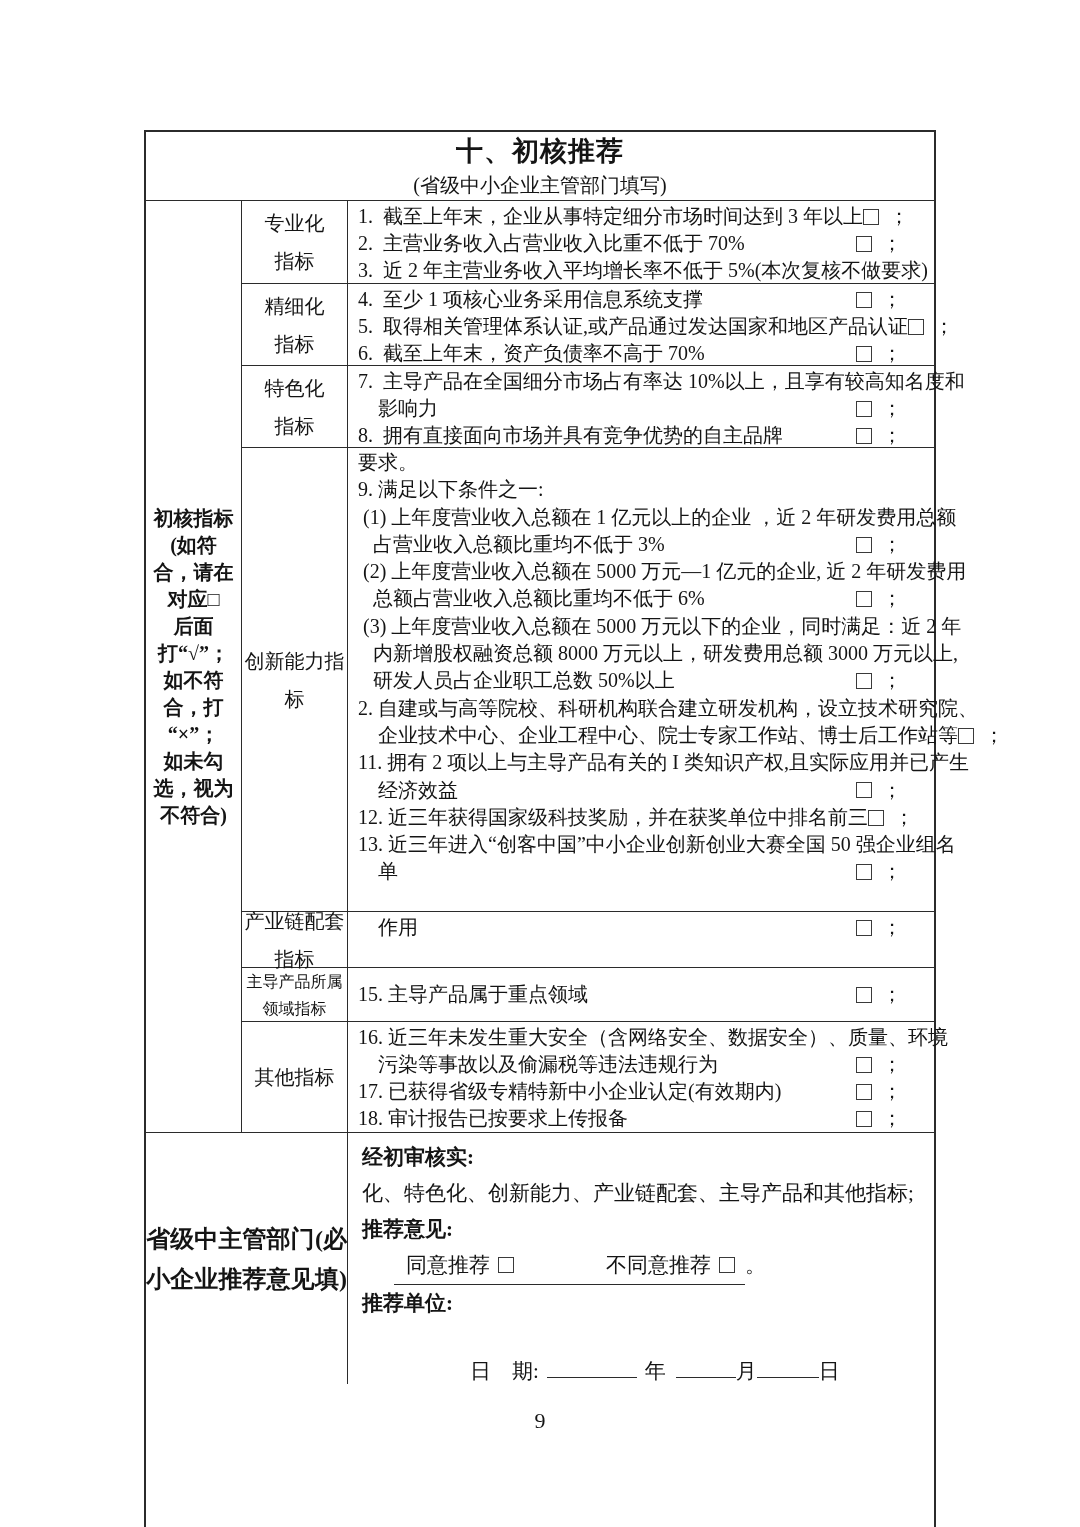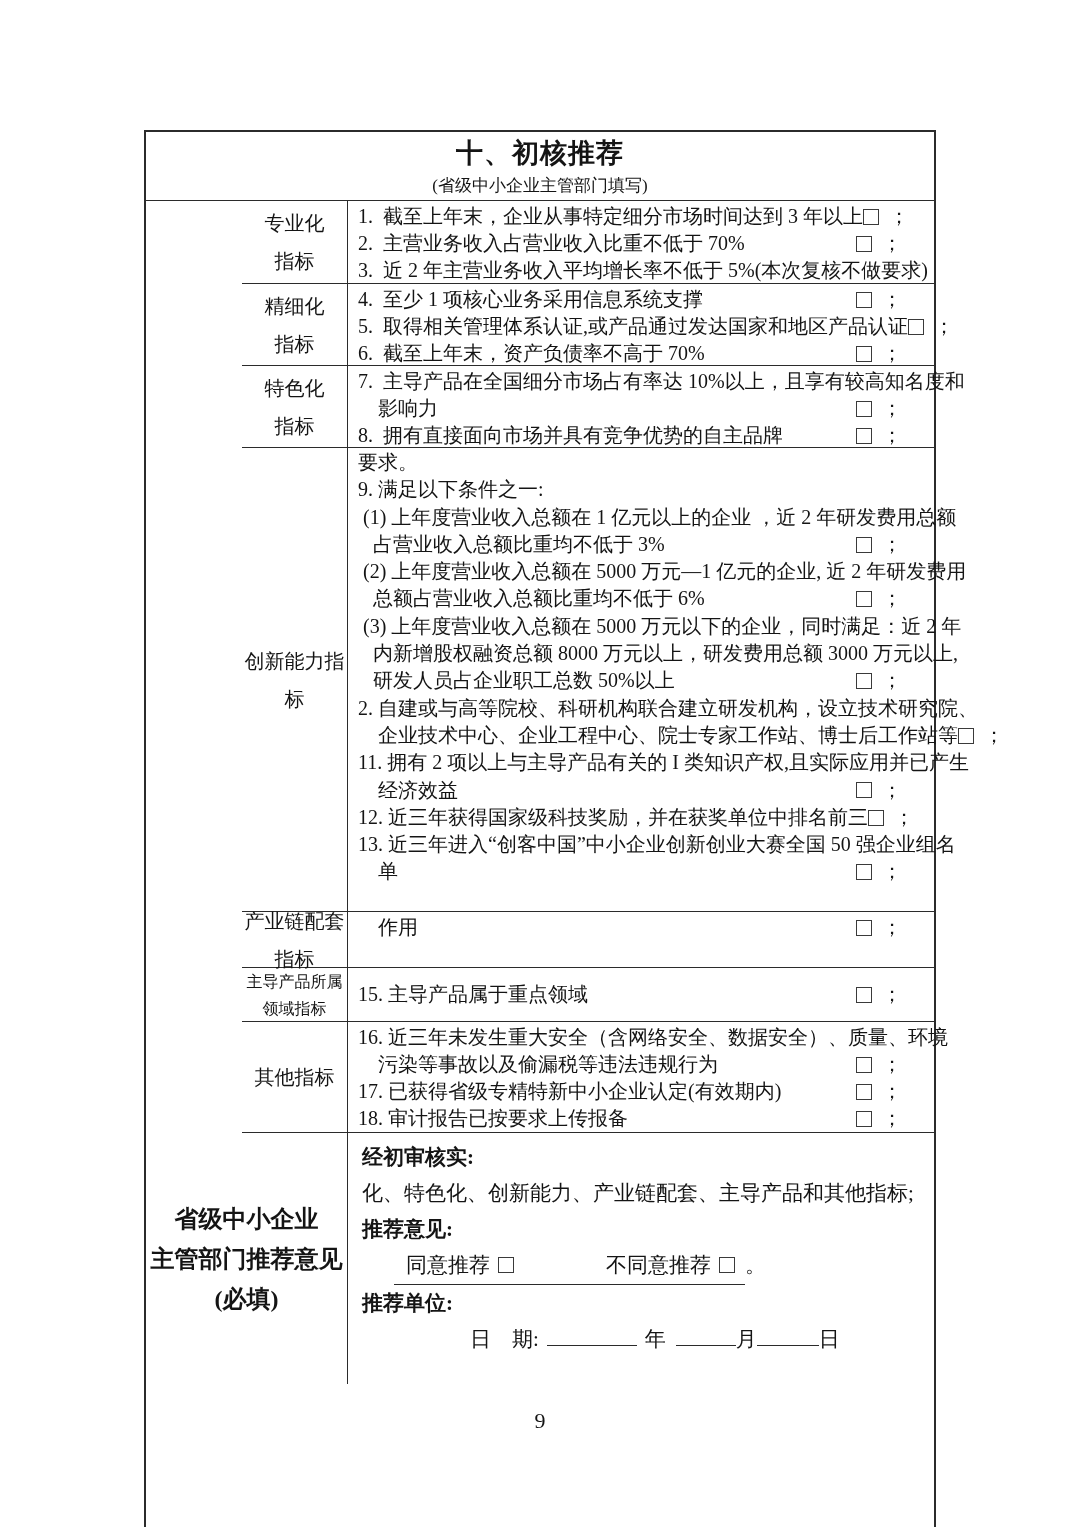--- a/index.html
+++ b/index.html
@@ -15,21 +15,21 @@
     grid-template-columns:96px 106px 586px;
     grid-template-rows:69px 83px 82px 82px 464px 56px 54px 111px 251px;
   }
   .cell { box-sizing:border-box; min-width:0; min-height:0; }
   .br { border-right:1px solid #2b2b2b; }
   .bb { border-bottom:1px solid #2b2b2b; }
 
   
   .c-title { display:flex; flex-direction:column; align-items:center; justify-content:center; gap:1px; }
   .title { font-weight:bold; font-size:27px; letter-spacing:1px; }
-  .subtitle { font-size:17px; margin-top:2px; }
+  .subtitle { font-size:20px; margin-top:2px; }
 
   
   .c-note { display:flex; align-items:center; justify-content:center; text-align:center;
             font-weight:bold; font-size:20px; line-height:27px; padding:2px; }
 
   
   .c-label { display:flex; flex-direction:column; align-items:center; justify-content:center;
              text-align:right; font-size:20px; line-height:38px; padding:2px; }
   .c-label.small { font-size:16px; line-height:27px; }
 
@@ -38,28 +38,28 @@
   .c-items.tall { line-height:27.3px; padding-top:1px; }
   .c-items.vcenter { display:flex; flex-direction:column; justify-content:center; padding-top:0; }
   .line { display:flex; justify-content:space-between; align-items:center; }
   .lt { white-space:pre; }
   .lr { display:flex; align-items:center; gap:10px; margin-right:32px; flex:none; }
   .lr.tailgrp { margin-right:7px; }
   .cb { width:16px; height:16px; border:1.6px solid #3a3a3a; box-sizing:border-box;
         display:inline-block; background:#fff; flex:none; }
 
   
-  .c-flabel { display:flex; flex-direction:column; align-items:center; justify-content:center;
+  .c-flabel { display:flex; flex-direction:row; align-items:center; justify-content:center;
               text-align:center; font-weight:bold; font-size:24px; line-height:40px; }
   .c-fc { padding:6px 0 0 14px; font-size:21px; line-height:36px; }
   .fh { font-weight:bold; }
   .fl { white-space:nowrap; }
   .ind1 { padding-left:34px; }
   .ind2 { padding-left:32px; }
-  .ind3 { padding-left:108px; }
+  .ind3 { padding-left:108px;margin-top:32px; }
   .ul { display:inline-flex; align-items:center; border-bottom:1.6px solid #2b2b2b; padding:0 10px 1px 12px; }
   .ul .cb { margin-left:8px; }
   .gap46 { display:inline-block; width:46px; }
   .gap90 { display:inline-block; width:92px; }
   .blank { display:inline-block; border-bottom:1.6px solid #2b2b2b; height:1em; vertical-align:baseline; }
   .w90 { width:90px; margin:0 8px; }
   .w60 { width:60px; margin-left:10px; }
   .w62 { width:62px; }
 
   .pageno { position:absolute; left:0; width:1080px; top:1408px; text-align:center; font-size:22px; }
@@ -68,20 +68,36 @@
 <body>
 
 <div class="page">
   <div class="tbl">
 
     <div class="cell bb c-title" style="grid-area:1/1/2/4">
       <div class="title">十、初核推荐</div>
       <div class="subtitle">(省级中小企业主管部门填写)</div>
     </div>
 
+    <div class="cell br bb c-note" style="grid-area:2/1/9/2">
+      <div>
+        <div>初核指标</div>
+        <div>(如符</div>
+        <div>合，请在</div>
+        <div>对应□</div>
+        <div>后面</div>
+        <div>打“√”；</div>
+        <div>如不符</div>
+        <div>合，打</div>
+        <div>“×”；</div>
+        <div>如未勾</div>
+        <div>选，视为</div>
+        <div>不符合)</div>
+      </div>
+    </div>
 
     <div class="cell br bb c-label" style="grid-area:2/2/3/3">
       <div>专业化</div>
       <div>指标</div>
     </div>
     <div class="cell bb c-items" style="grid-area:2/3/3/4">
       <div class="line">
         <span class="lt">1.  截至上年末，企业从事特定细分市场时间达到 3 年以上</span>
         <span class="lr">
           <span class="cb"></span>

